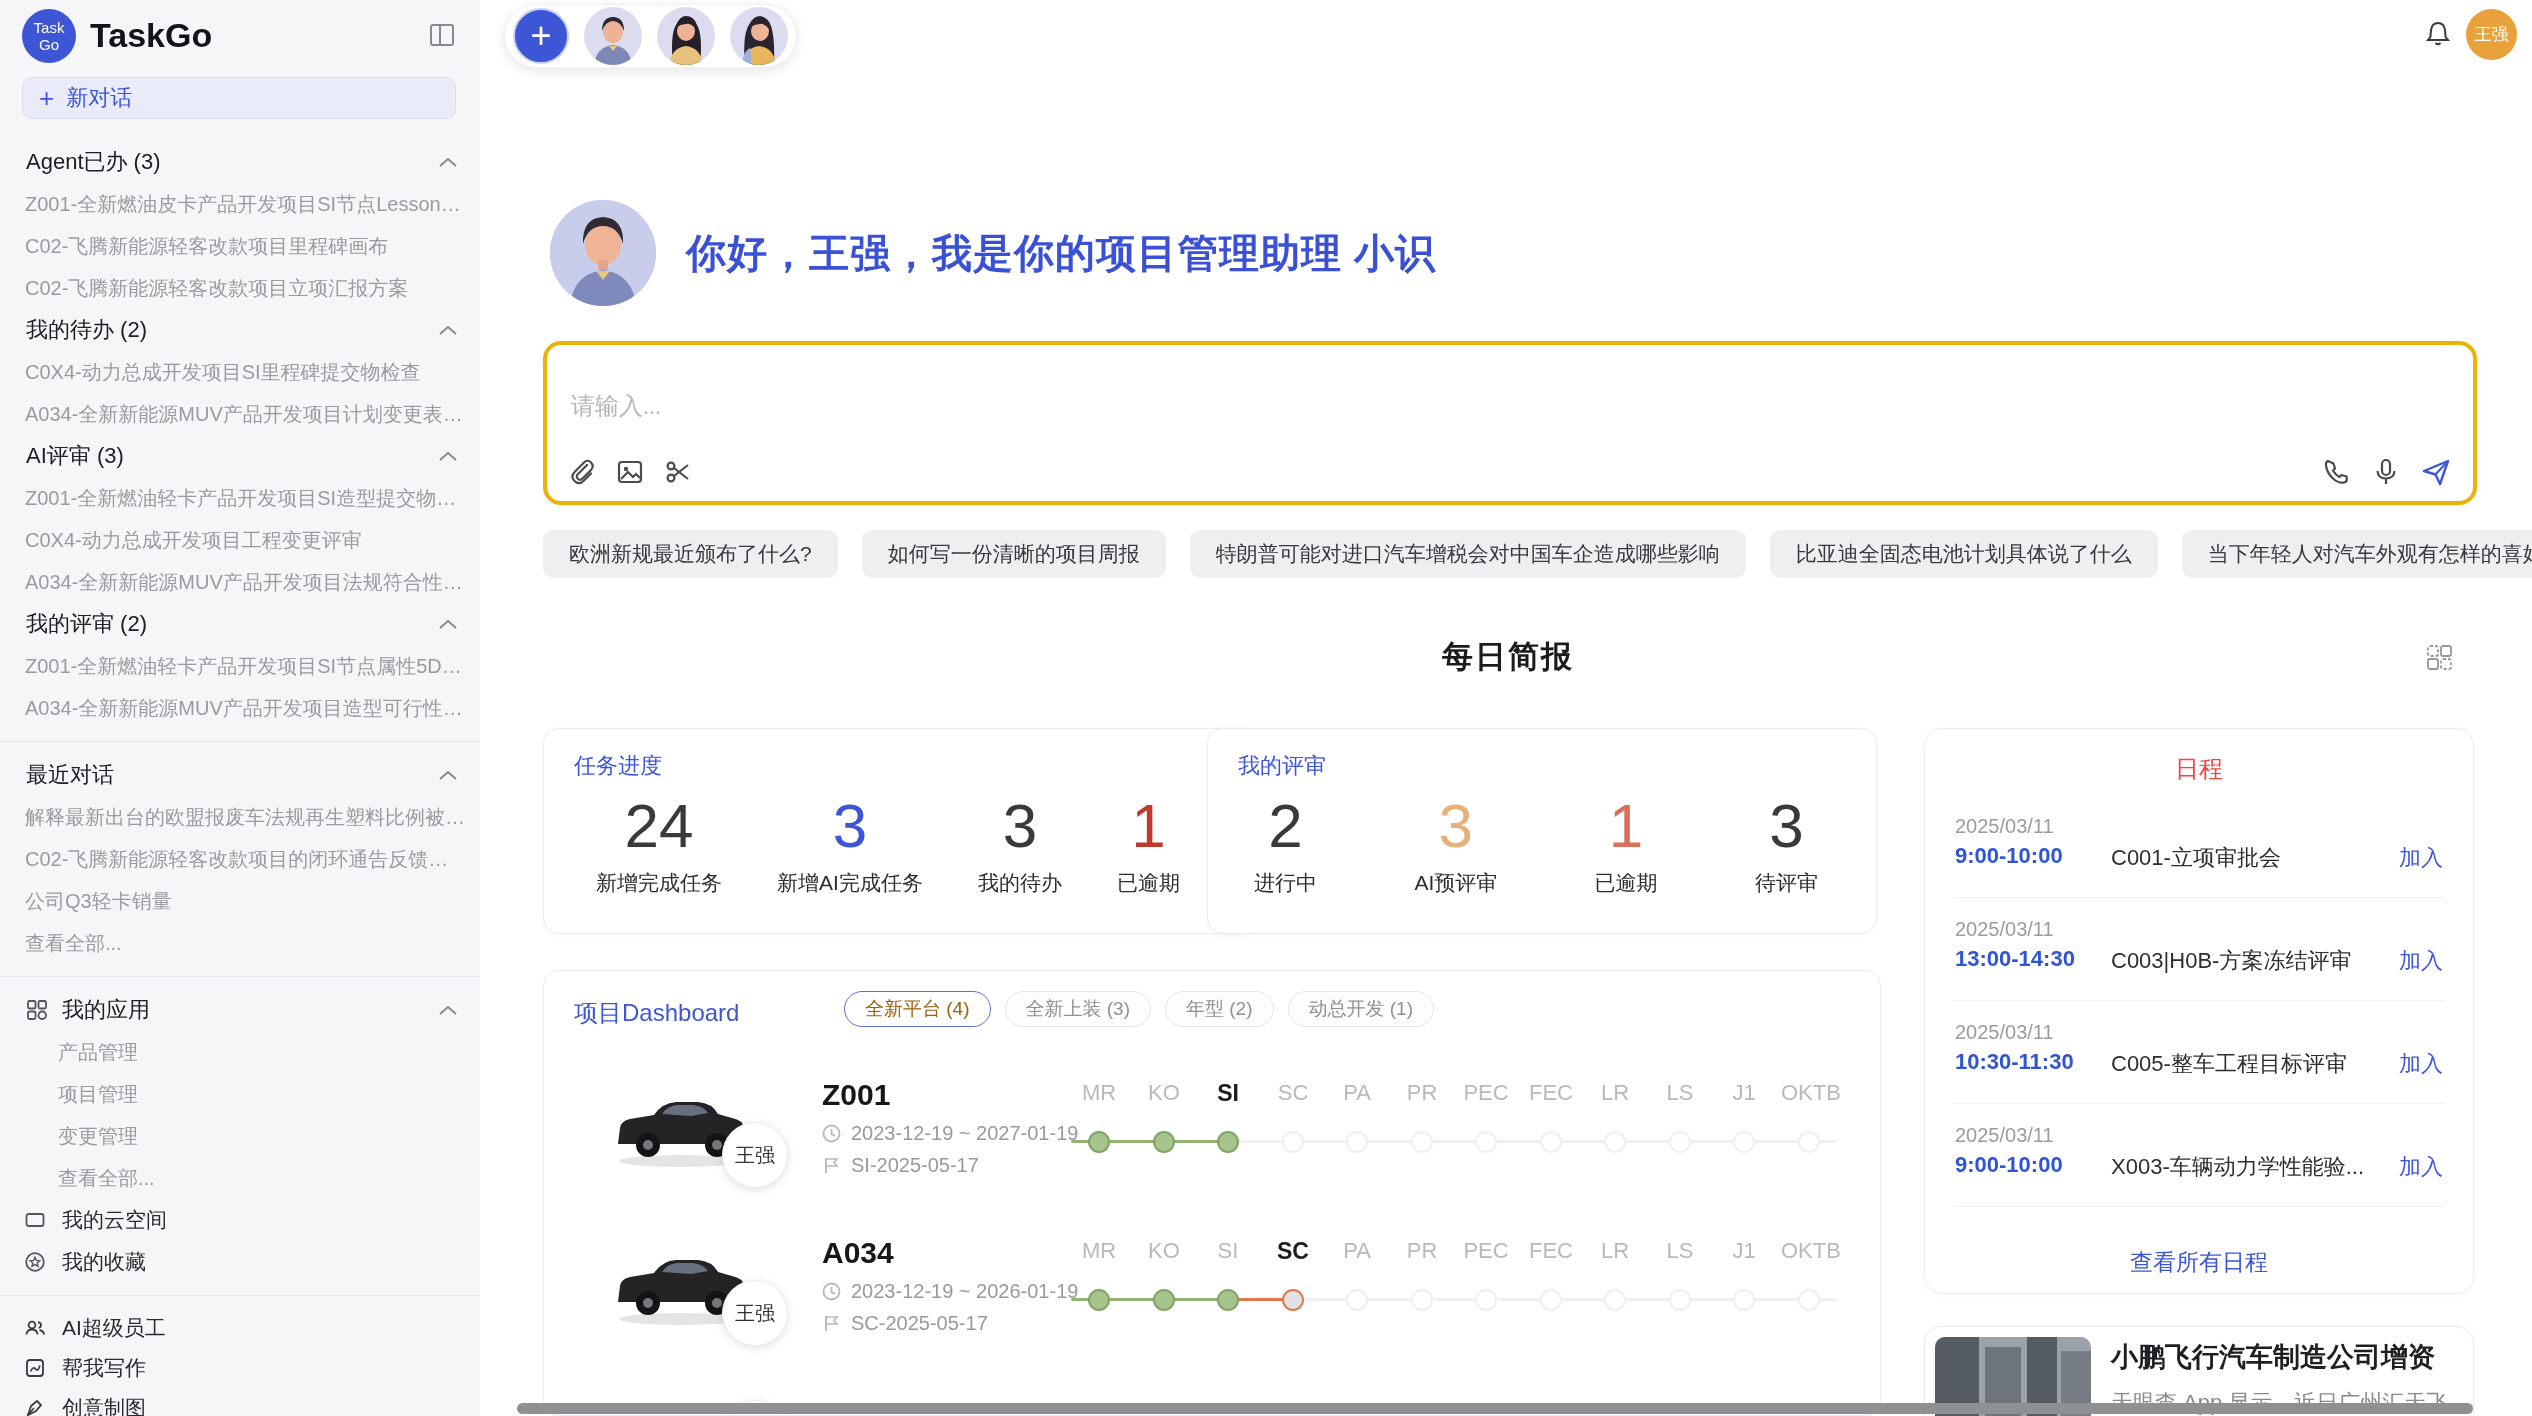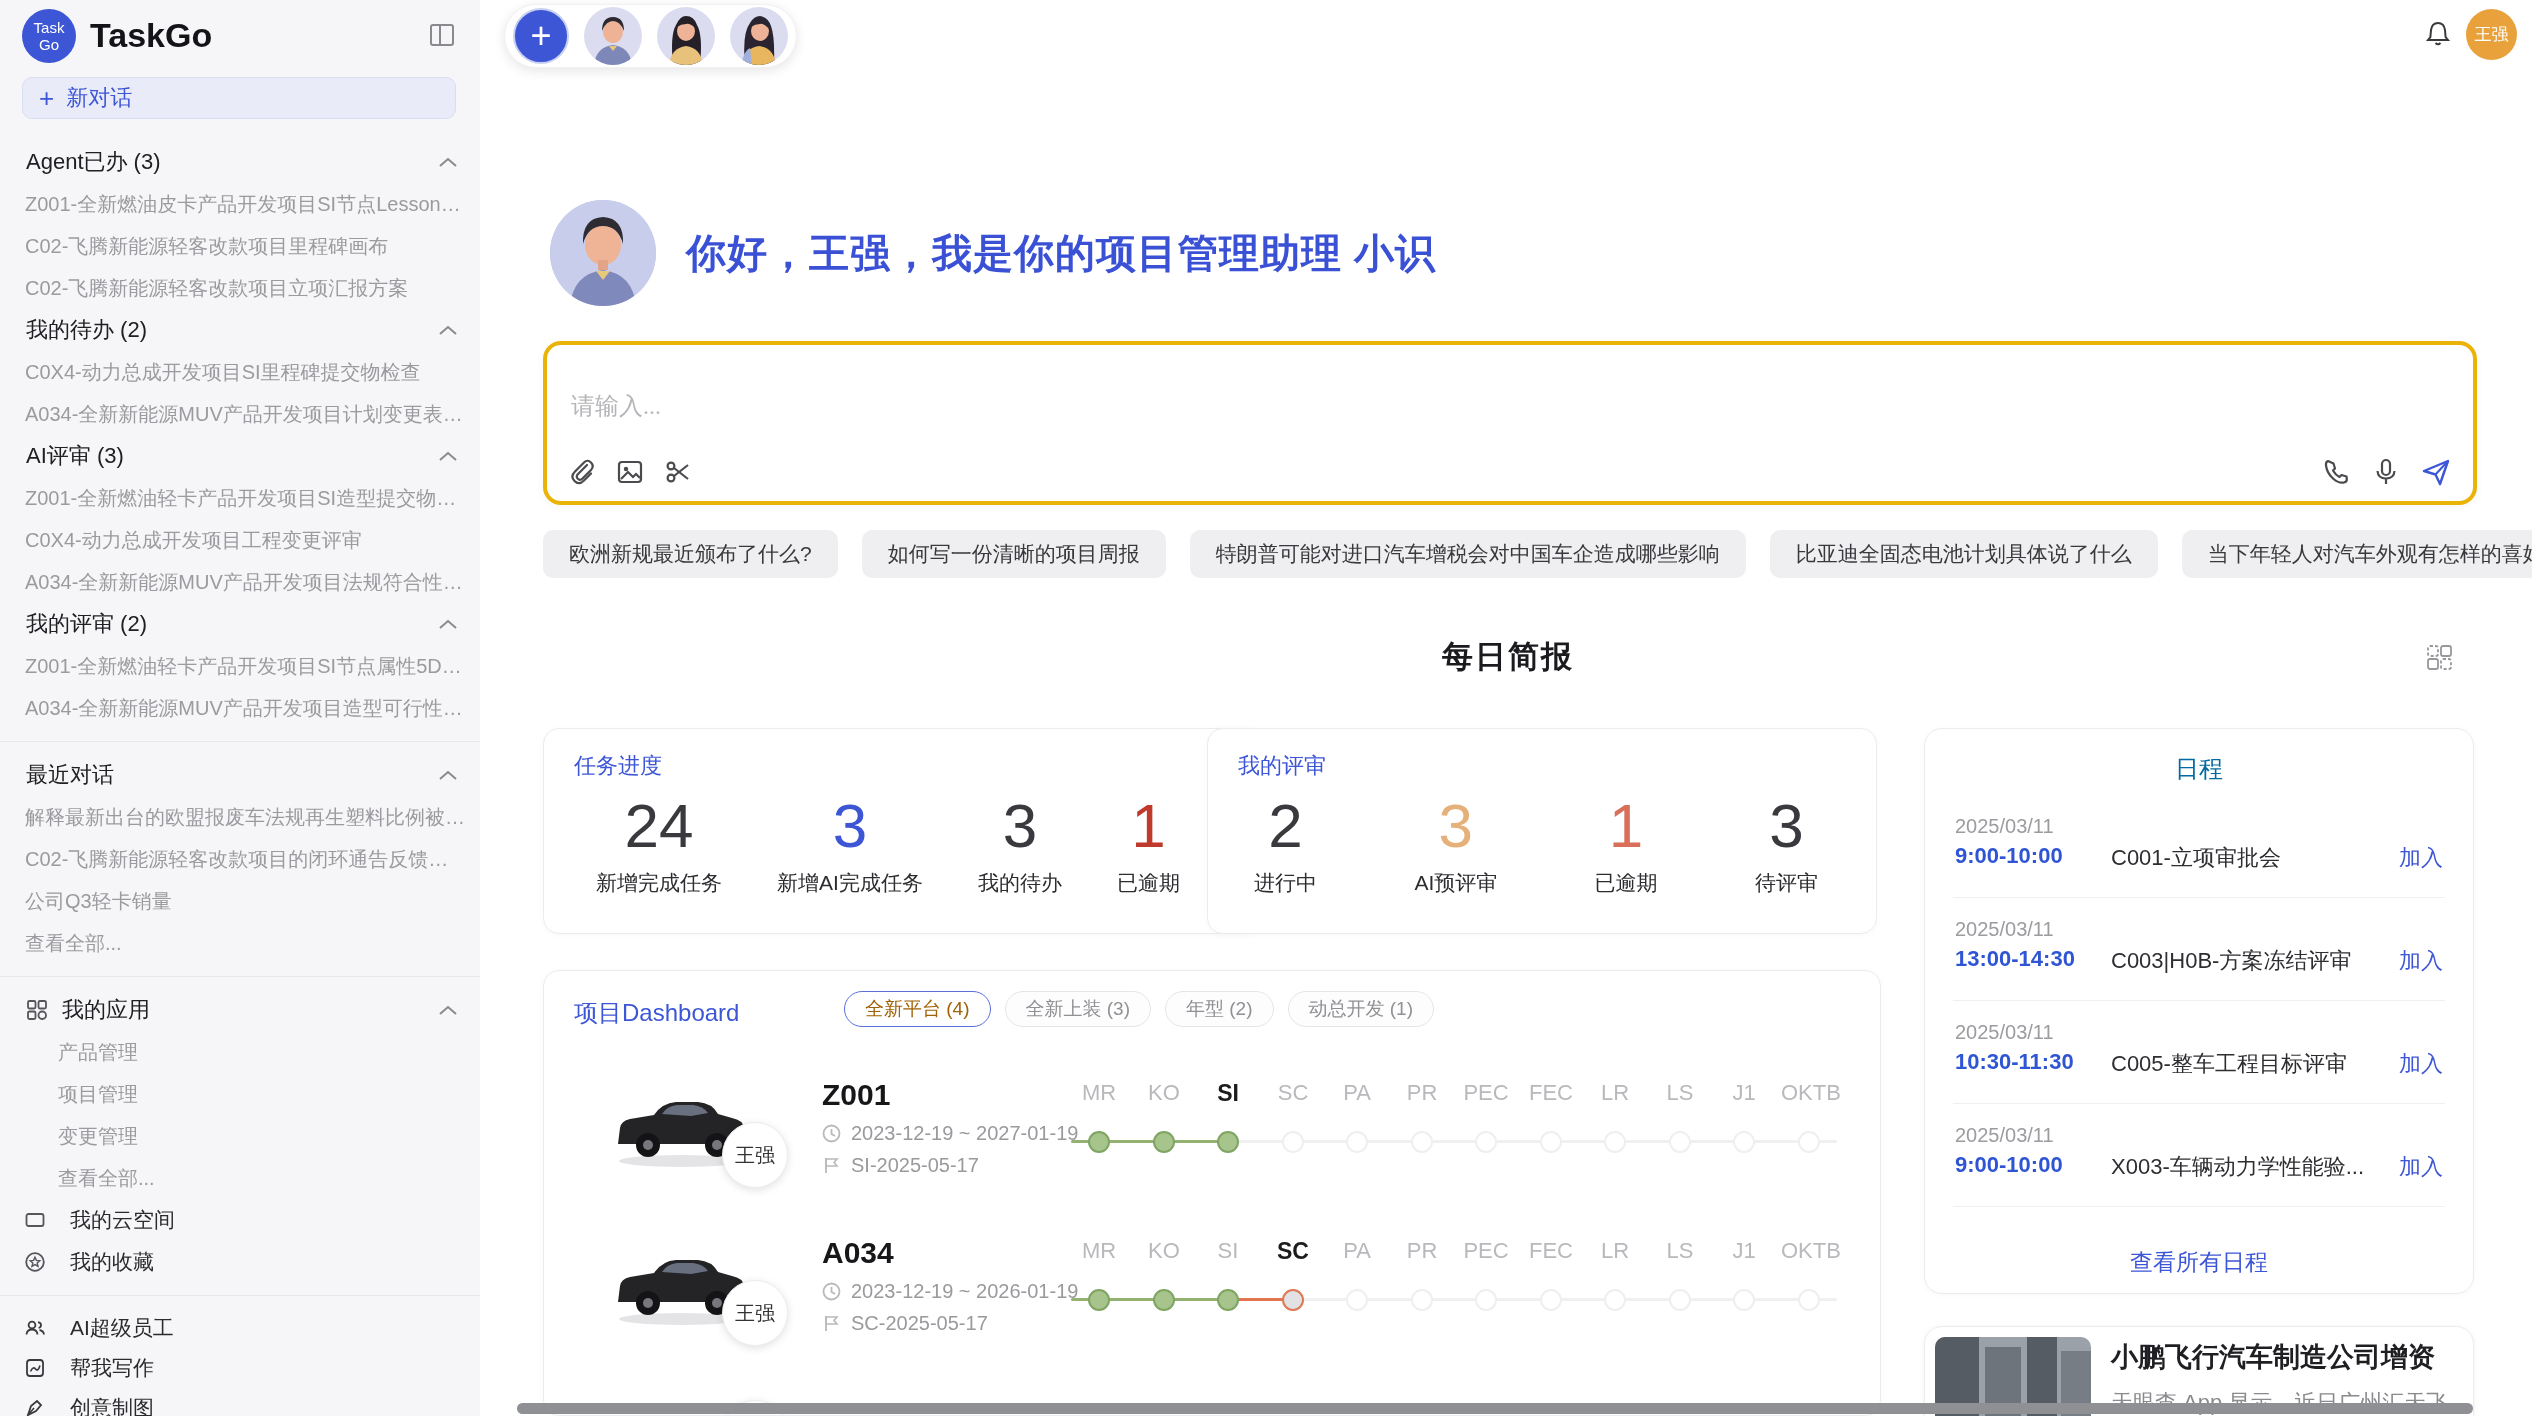--- a/index.html
+++ b/index.html
@@ -14,21 +14,21 @@
   .app-title { position:absolute; left:90px; top:16px; font-size:34px; font-weight:700; color:#141418; }
   .collapse-btn { position:absolute; left:428px; top:21px; width:28px; height:28px; cursor:pointer; }
   .new-chat { margin:7px 22px 0 22px; width:434px; height:42px; background:#e9ebf9; border:1px solid #d9ddf3; border-radius:10px; display:flex; align-items:center; padding-left:16px; gap:12px; color:#3d56d6; font-size:22px; cursor:pointer; }
   .new-chat .plus { font-size:26px; line-height:22px; }
   .nav { margin-top:22px; }
   .s-h { height:42px; display:flex; align-items:center; padding:0 22px 0 26px; font-size:22px; color:#202024; font-weight:500; }
   .s-h .grow { flex:1; }
   .s-i { height:42px; line-height:42px; padding:0 14px 0 25px; font-size:20px; color:#9b9b9f; white-space:nowrap; overflow:hidden; text-overflow:ellipsis; cursor:pointer; }
   .s-divider { height:1px; background:#e8e8ec; margin:12px 0; }
   .s-sub { padding-left:58px; }
-  .s-util { height:42px; display:flex; align-items:center; gap:24px; padding-left:24px; font-size:21px; color:#2b2b2f; cursor:pointer; }
+  .s-util { height:42px; display:flex; align-items:center; gap:16px; padding-left:24px; font-size:21px; color:#2b2b2f; cursor:pointer; }
   .s-util.short { height:40px; }
   .chev { width:20px; height:12px; }
   .sicon { width:22px; height:22px; flex:0 0 22px; }
 
   
   .main { position:absolute; left:480px; top:0; width:2052px; height:1416px; background:#fff; }
 
   .member-pill { position:absolute; left:24px; top:4px; height:64px; border-radius:32px; background:#fff; box-shadow:0 3px 12px rgba(0,0,0,.10); border:1px solid #f1f1f3; display:flex; align-items:center; padding:0 8px; gap:15px; }
   .pill-add { width:56px; height:56px; border-radius:50%; background:#3d56d6; color:#fff; display:flex; align-items:center; justify-content:center; font-size:36px; font-weight:300; cursor:pointer; border:2px solid #c9d1f2; }
   .pill-av { width:58px; height:58px; border-radius:50%; background:#dbdcf0; overflow:hidden; cursor:pointer; }
@@ -86,21 +86,21 @@
   .ms { position:absolute; top:0; width:56px; text-align:center; }
   .ms-l { display:block; margin-top:4px; font-size:22px; color:#b9b9bd; }
   .ms-l.cur { color:#1c1c1e; font-weight:700; font-size:23px; }
   .ms-d { position:absolute; left:17px; top:55px; width:22px; height:22px; border-radius:50%; }
   .dot-done { background:#a6c48c; border:2.5px solid #7fa562; }
   .dot-future { background:#fff; border:2.5px solid #efeff1; }
   .dot-overdue { background:#e2e2e4; border:2.5px solid #dd7a52; }
 
   
   .sched { position:absolute; left:1444px; top:728px; width:550px; height:566px; background:#fff; border:1px solid #ececee; border-radius:18px; box-shadow:0 1px 6px rgba(0,0,0,.03); }
-  .sched-title { position:absolute; left:0; top:24px; width:100%; text-align:center; font-size:24px; color:#0369a1; }
+  .sched-title { position:absolute; left:0; top:24px; width:100%; text-align:center; font-size:24px; color:#ef4444; }
   .ev-date { position:absolute; left:30px; font-size:20px; color:#9c9ca0; }
   .ev-time { position:absolute; left:30px; font-size:22px; font-weight:700; color:#2f55d4; }
   .ev-name { position:absolute; left:186px; font-size:22px; color:#2e2e32; }
   .ev-join { position:absolute; right:30px; font-size:22px; color:#3d56d6; cursor:pointer; }
   .ev-div { position:absolute; left:28px; right:28px; height:1px; background:#f0f0f2; }
   .sched-footer { position:absolute; left:0; top:518px; width:100%; text-align:center; font-size:23px; color:#3d56d6; cursor:pointer; }
 
   .news { position:absolute; left:1444px; top:1326px; width:550px; height:160px; background:#fff; border:1px solid #ececee; border-radius:18px; box-shadow:0 1px 6px rgba(0,0,0,.05); overflow:hidden; }
   .news-img { position:absolute; left:10px; top:10px; width:156px; height:140px; border-radius:10px; overflow:hidden; }
   .news-title { position:absolute; left:186px; top:12px; width:350px; font-size:27px; font-weight:700; color:#1f1f23; }

